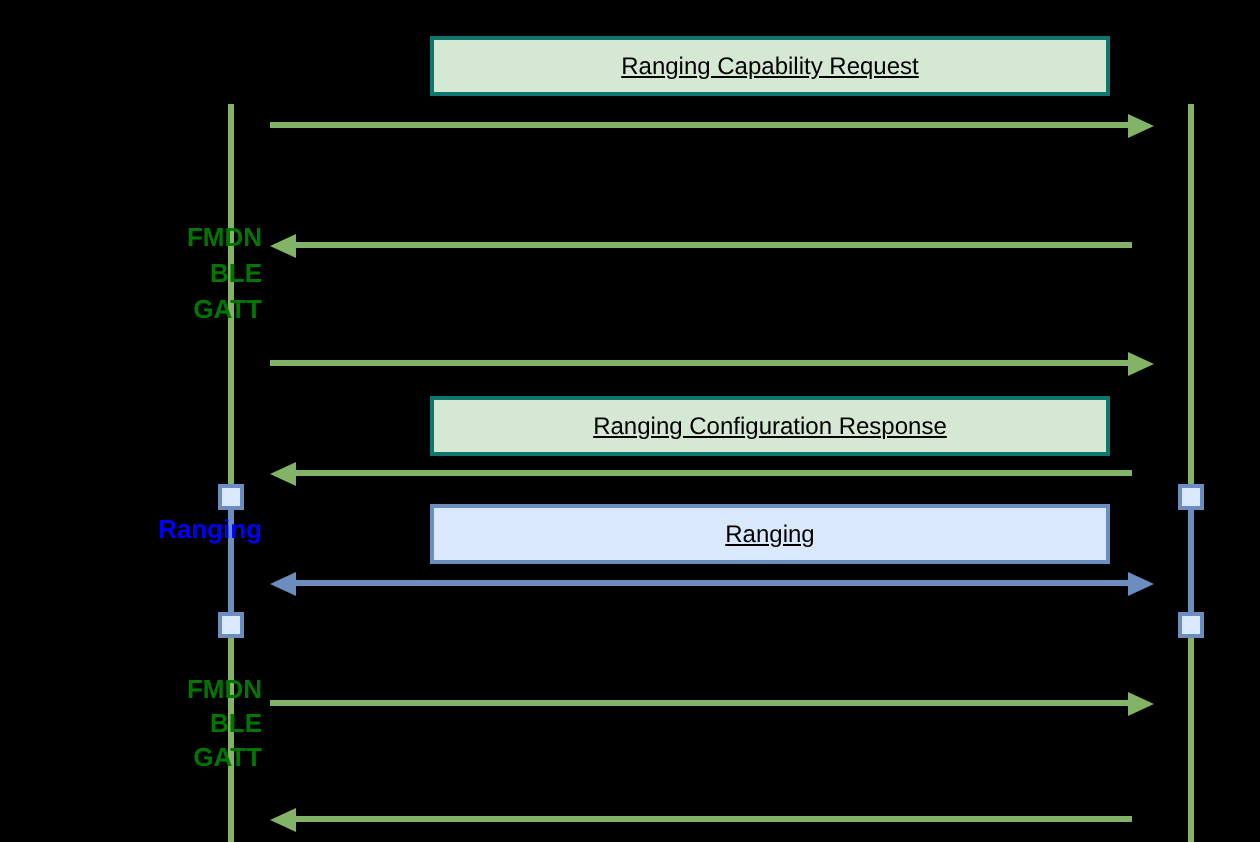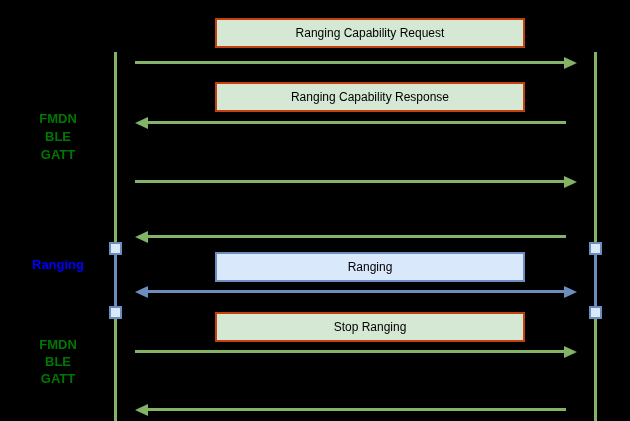--- a/index.html
+++ b/index.html
@@ -42,31 +42,32 @@
   }
   .node-left  { left: 109px; }
   .node-right { left: 589px; }
   .node-top    { top: 242px; }
   .node-bottom { top: 306px; }
 
   
   .msg-box {
     position: absolute;
     left: 215px;
-    width: 310px;
+    width: 340px;
     height: 30px;
     box-sizing: border-box;
-    border: 2px solid #c2410c;
+    border: 2px solid #0f766e;
     background: #d5e8d4;
     color: #000000;
     font-size: 12px;
     display: flex;
     align-items: center;
     justify-content: center;
     text-align: center;
+    text-decoration: underline;
   }
   .msg-box.blue {
     border-color: #6c8ebf;
     background: #dae8fc;
   }
 
   
   .arrow { position: absolute; left: 135px; height: 12px; }
   .arrow.dir-right { width: 442px; }
   .arrow.dir-left  { width: 431px; }
@@ -90,23 +91,23 @@
   }
   .head.r { right: 0; border-left: 13px solid #82b366; }
   .head.l { left: 0;  border-right: 13px solid #82b366; }
   .arrow.blue .shaft { background: #6c8ebf; }
   .arrow.blue .head.r { border-left-color: #6c8ebf; }
   .arrow.blue .head.l { border-right-color: #6c8ebf; }
 
   
   .phase-label {
     position: absolute;
-    left: 2px;
+    left: 19px;
     width: 112px;
-    text-align: center;
+    text-align: right;
     font-weight: bold;
     font-size: 13px;
   }
   .phase-label span { display: block; }
   .phase-label.green { color: #007700; line-height: 18px; }
   .phase-label.blue  { color: #0000ff; line-height: 16px; }
 </style>
 </head>
 <body>
 
@@ -137,50 +138,47 @@
   </div>
 
   <div class="msg-box" style="top:18px">
     <span>Ranging Capability Request</span>
   </div>
   <div class="arrow dir-right" style="top:57px">
     <div class="shaft"></div>
     <div class="head r"></div>
   </div>
 
-  <div class="msg-box" style="top:82px">
-    <span>Ranging Capability Response</span>
-  </div>
   <div class="arrow dir-left" style="top:117px">
     <div class="shaft"></div>
     <div class="head l"></div>
   </div>
 
   <div class="arrow dir-right" style="top:176px">
     <div class="shaft"></div>
     <div class="head r"></div>
   </div>
 
+  <div class="msg-box" style="top:198px">
+    <span>Ranging Configuration Response</span>
+  </div>
   <div class="arrow dir-left" style="top:231px">
     <div class="shaft"></div>
     <div class="head l"></div>
   </div>
 
   <div class="msg-box blue" style="top:252px">
     <span>Ranging</span>
   </div>
   <div class="arrow dir-both blue" style="top:286px">
     <div class="shaft"></div>
     <div class="head l"></div>
     <div class="head r"></div>
   </div>
 
-  <div class="msg-box" style="top:312px">
-    <span>Stop Ranging</span>
-  </div>
   <div class="arrow dir-right" style="top:346px">
     <div class="shaft"></div>
     <div class="head r"></div>
   </div>
 
   <div class="arrow dir-left" style="top:404px">
     <div class="shaft"></div>
     <div class="head l"></div>
   </div>
 

